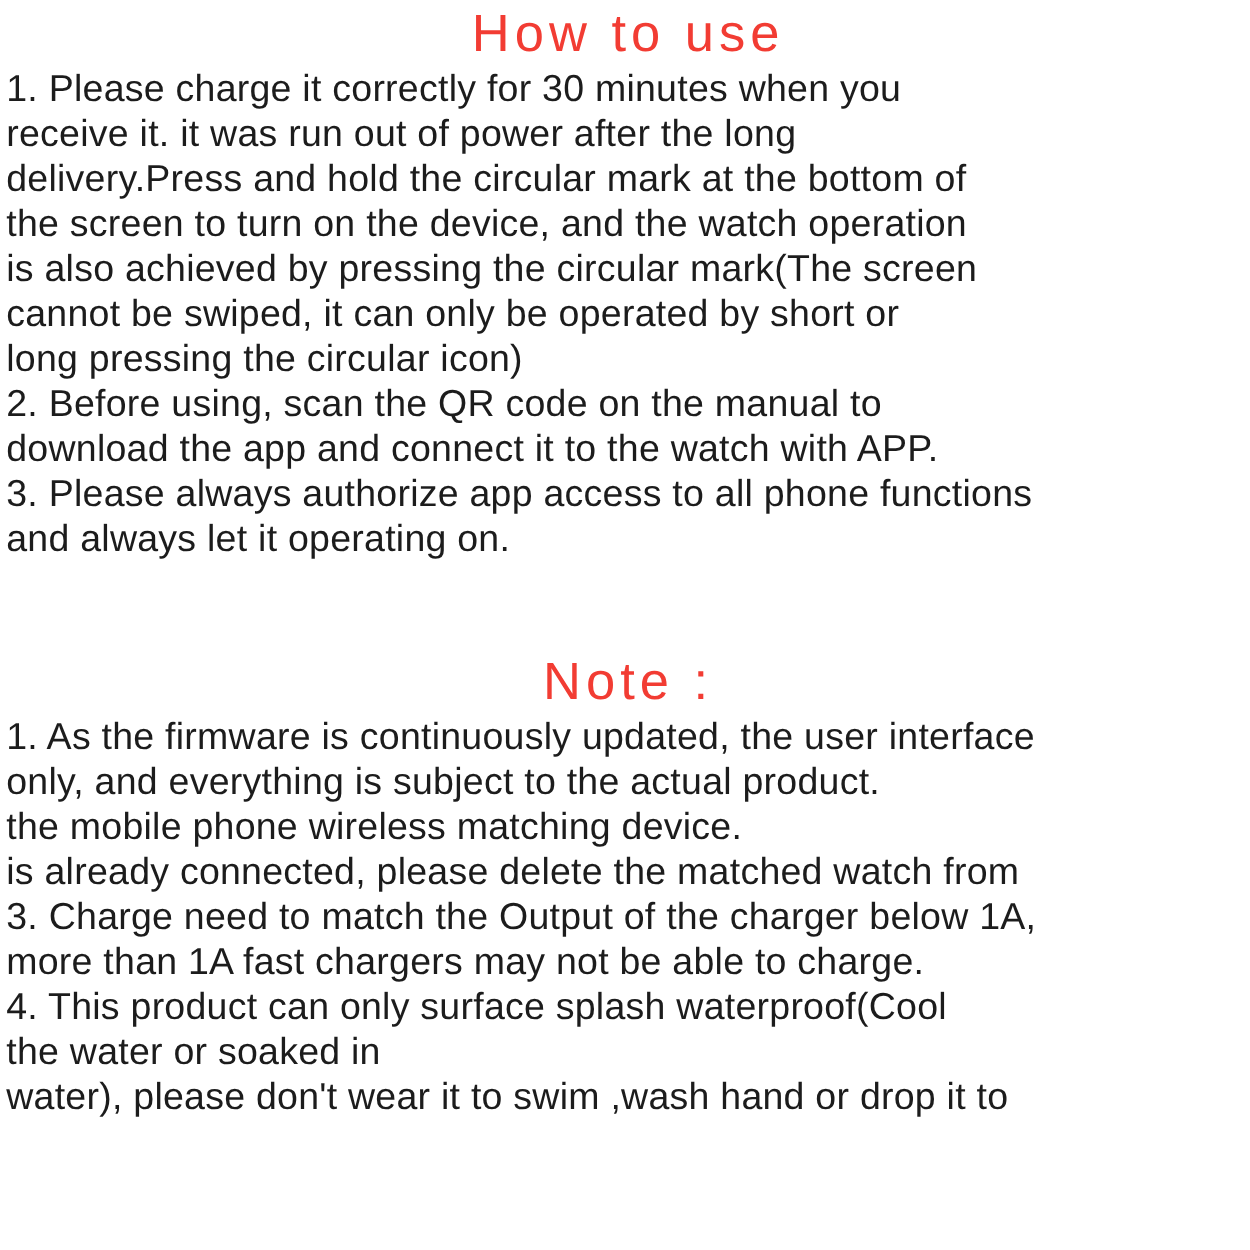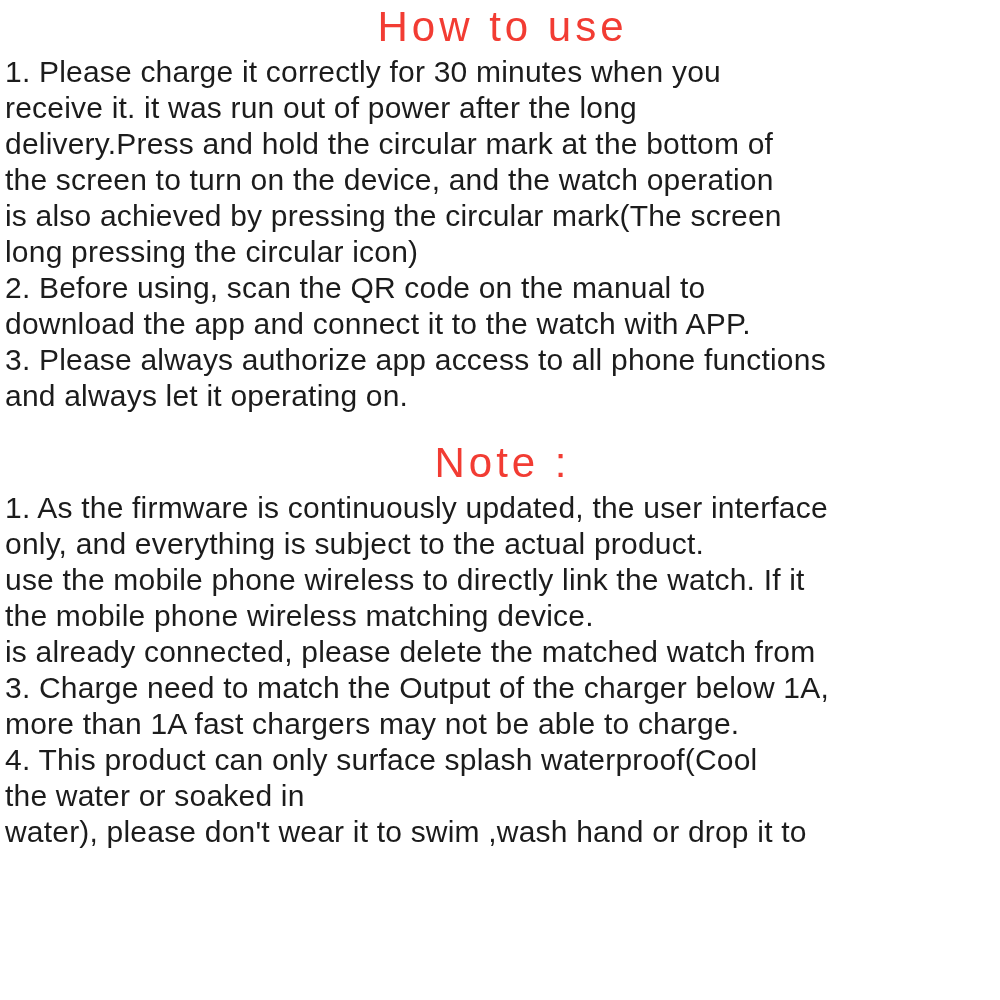--- a/index.html
+++ b/index.html
@@ -31,21 +31,21 @@
     font-size: 42px;
     line-height: 46px;
     font-weight: normal;
     letter-spacing: 4px;
     margin: 0;
   }
   .title-howto {
     padding-top: 4px;
   }
   .title-note {
-    margin-top: 26px;
+    margin-top: 72px;
   }
   .section-body {
     margin-top: 4px;
   }
   .section-body-note {
     margin-top: 4px;
   }
   .line {
     color: var(--body-color);
     font-size: 30px;
@@ -60,34 +60,34 @@
 <main>
 
   <section>
     <h1 class="section-title title-howto">How to use</h1>
     <div class="section-body">
       <div class="line">1. Please charge it correctly for 30 minutes when you</div>
       <div class="line">receive it. it was run out of power after the long</div>
       <div class="line">delivery.Press and hold the circular mark at the bottom of</div>
       <div class="line">the screen to turn on the device, and the watch operation</div>
       <div class="line">is also achieved by pressing the circular mark(The screen</div>
+      <div class="line">cannot be swiped, it can only be operated by short or</div>
       <div class="line">long pressing the circular icon)</div>
       <div class="line">2. Before using, scan the QR code on the manual to</div>
       <div class="line">download the app and connect it to the watch with APP.</div>
       <div class="line">3. Please always authorize app access to all phone functions</div>
       <div class="line">and always let it operating on.</div>
     </div>
   </section>
 
   <section>
     <h1 class="section-title title-note">Note :</h1>
     <div class="section-body section-body-note">
       <div class="line">1. As the firmware is continuously updated, the user interface</div>
       <div class="line">only, and everything is subject to the actual product.</div>
-      <div class="line">use the mobile phone wireless to directly link the watch. If it</div>
       <div class="line">the mobile phone wireless matching device.</div>
       <div class="line">is already connected, please delete the matched watch from</div>
       <div class="line">3. Charge need to match the Output of the charger below 1A,</div>
       <div class="line">more than 1A fast chargers may not be able to charge.</div>
       <div class="line">4. This product can only surface splash waterproof(Cool</div>
       <div class="line">the water or soaked in</div>
       <div class="line">water), please don't wear it to swim ,wash hand or drop it to</div>
     </div>
   </section>
 

